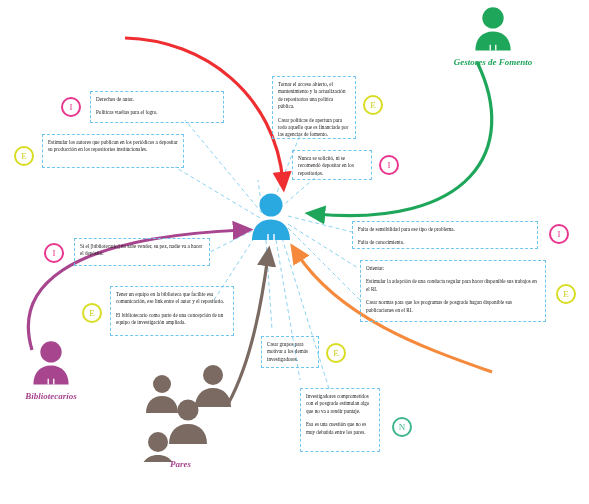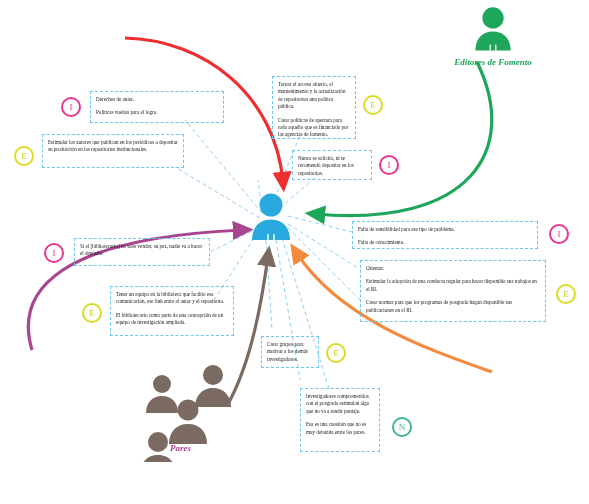--- a/index.html
+++ b/index.html
@@ -83,40 +83,48 @@
     </svg>
   </div>
 
 
   <div class="actor" style="left:437px;top:4px;width:112px;">
     <svg width="56" height="52" viewBox="0 0 56 56" style="display:block;margin:0 auto;">
       <circle cx="28" cy="15" r="11.5" fill="#1ea65a"></circle>
       <path d="M28,29.5 C40,29.5 47,38 47,50 L9,50 C9,38 16,29.5 28,29.5 Z" fill="#1ea65a"></path>
       <path d="M25,44 L25,50 M31,44 L31,50" stroke="#ffffff" stroke-width="1.4"></path>
     </svg>
-    <div class="lbl" style="color:#1ea65a;">Editores de Fomento</div>
+    <div class="lbl" style="color:#1ea65a;">Gestores de Fomento</div>
   </div>
 
 
   <div class="actor" style="left:140px;top:362px;width:110px;">
     <svg width="110" height="100" viewBox="0 0 110 100">
       <g fill="#7a6a61">
         <circle cx="22" cy="22" r="9"></circle>
         <path d="M22,34 C32,34 38,41 38,51 L6,51 C6,41 12,34 22,34 Z"></path>
         <circle cx="73" cy="13" r="10"></circle>
         <path d="M73,26 C84,26 91,34 91,45 L55,45 C55,34 62,26 73,26 Z"></path>
         <circle cx="48" cy="48" r="10.5"></circle>
         <path d="M48,62 C60,62 67,70 67,82 L29,82 C29,70 36,62 48,62 Z"></path>
         <circle cx="18" cy="80" r="10"></circle>
         <path d="M18,93 C29,93 36,101 36,112 L0,112 C0,101 7,93 18,93 Z"></path>
       </g>
     </svg>
-    <div class="lbl" style="color:#a8458f;position:absolute;left:30px;top:80px;">Pares</div>
-  </div>
-
+    <div class="lbl" style="color:#a8458f;position:absolute;left:30px;top:96px;">Pares</div>
+  </div>
+
+  <div class="actor" style="left:8px;top:338px;width:86px;">
+    <svg width="56" height="52" viewBox="0 0 56 56" style="display:block;margin:0 auto;">
+      <circle cx="28" cy="15" r="11.5" fill="#a8458f"></circle>
+      <path d="M28,29.5 C40,29.5 47,38 47,50 L9,50 C9,38 16,29.5 28,29.5 Z" fill="#a8458f"></path>
+      <path d="M25,44 L25,50 M31,44 L31,50" stroke="#ffffff" stroke-width="1.4"></path>
+    </svg>
+    <div class="lbl" style="color:#a8458f;">Bibliotecarios</div>
+  </div>
 
   <div class="note" style="left:90px;top:91px;width:134px;height:32px;">
     <p>Derechos de autor.</p>
     <p>Políticas vueltas para el logro.</p>
   </div>
   <div class="badge b-I" style="left:61px;top:97px;">
     <span>I</span>
   </div>
 
   <div class="note" style="left:42px;top:134px;width:142px;height:34px;">

